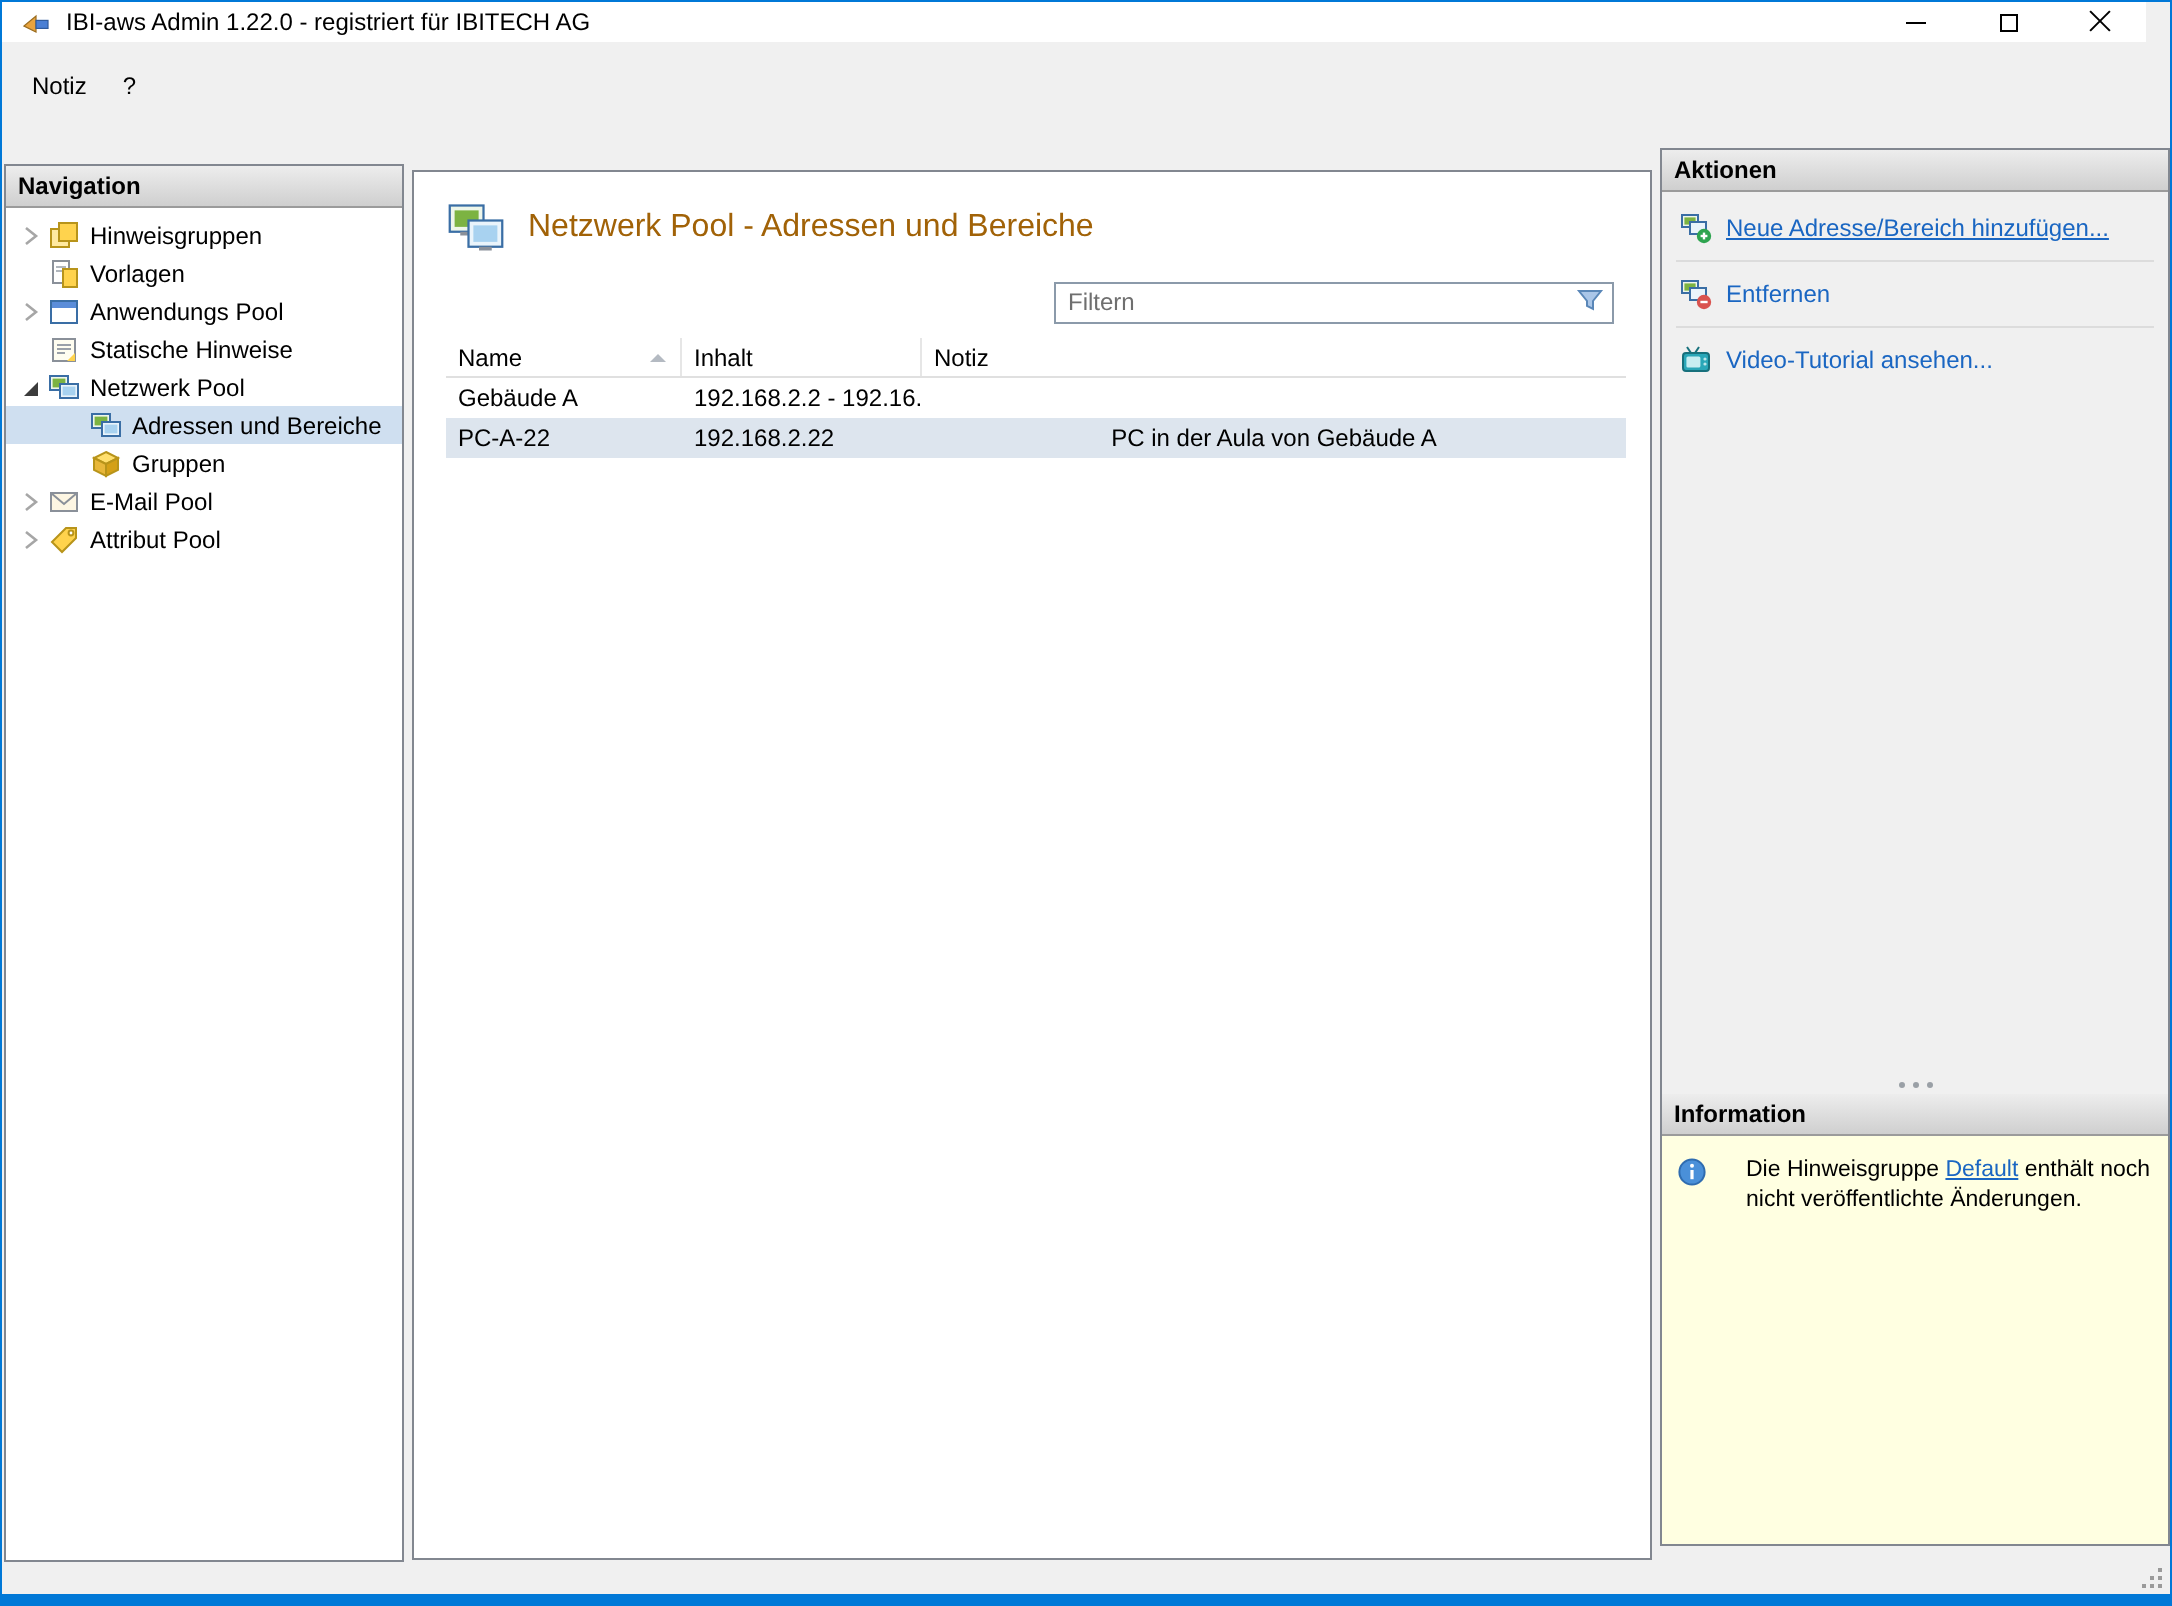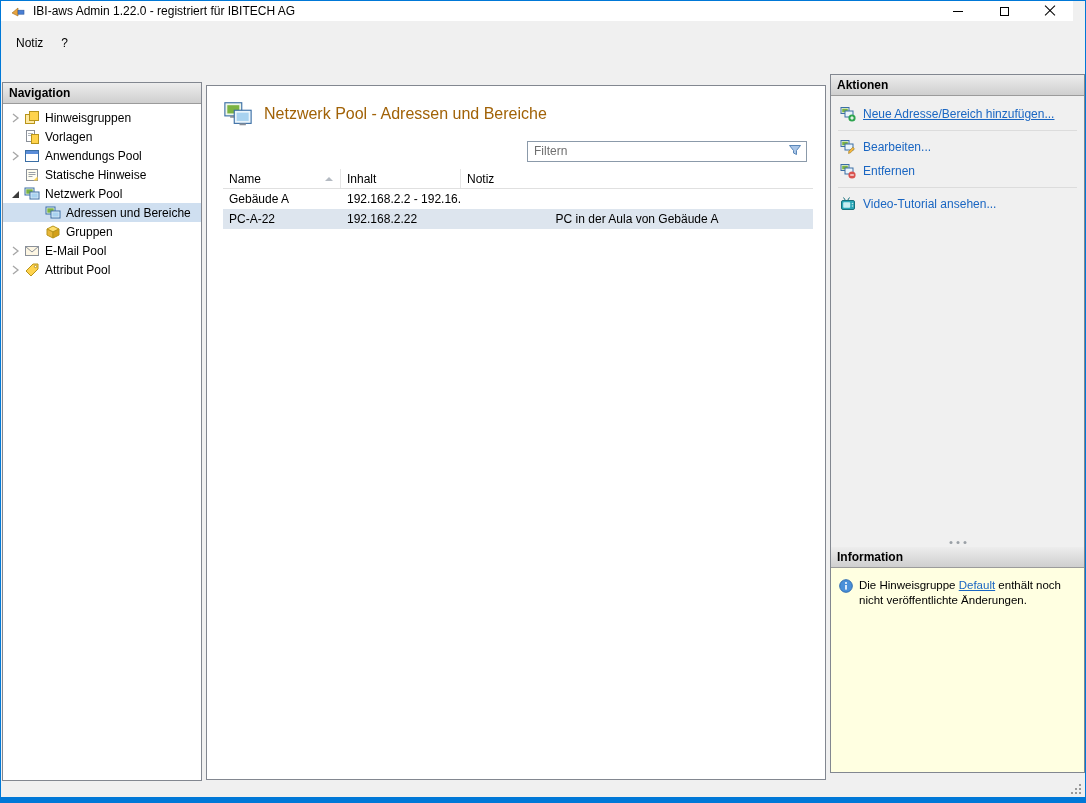--- a/index.html
+++ b/index.html
@@ -61,21 +61,21 @@
   .cell { padding:0 6px; white-space:nowrap; overflow:hidden; }
   
   .right-panel { position:absolute; left:829px; top:73px; width:255px; height:699px; border:1px solid #828790; background:#f0f0f0; display:flex; flex-direction:column; }
   .actions-body { flex:1; position:relative; padding-top:6px; }
   .action-item { display:flex; align-items:center; gap:7px; padding:4px 9px; color:#1a66c2; cursor:default; }
   .action-item .ic16 { width:16px; height:16px; flex:none; }
   .action-label.u { text-decoration:underline; }
   .sep { height:1px; background:#dcdcdc; margin:4px 7px; }
   .grip-dots { position:absolute; bottom:3px; left:50%; transform:translateX(-50%); display:flex; gap:4px; }
   .grip-dots i { width:3px; height:3px; border-radius:50%; background:#9aa0a6; }
-  .info-content { height:204px; background:#ffffe1; padding:10px 8px 0 8px; display:flex; gap:6px; flex:none; }
+  .info-content { height:204px; background:#ffffe1; padding:10px 8px 0 8px; display:flex; gap:20px; flex:none; }
   .ic14 { width:14px; height:14px; flex:none; margin-top:1px; }
   .info-text { font-size:11.5px; line-height:15px; width:218px; }
   .default-link { color:#1a66c2; text-decoration:underline; }
   
   .bottom-bar { position:absolute; left:0; right:0; bottom:5px; height:15px; background:#f0f0f0; }
   .resize-grip { position:absolute; right:3px; bottom:2px; width:11px; height:11px; }
   .resize-grip span { position:absolute; width:2px; height:2px; background:#9a9a9a; }
   .g1{left:8px;top:0} .g2{left:4px;top:4px} .g3{left:8px;top:4px} .g4{left:0;top:8px} .g5{left:4px;top:8px} .g6{left:8px;top:8px}
   .blue-strip { position:absolute; left:0; right:0; bottom:0; height:5px; background:#0078d7; }
 </style>
@@ -333,31 +333,20 @@
             <rect x="5" y="5" width="8" height="6" fill="#eaf4fb" stroke="#3a6ea5"></rect>
             <circle cx="12" cy="12" r="3.6" fill="#2ea44f"></circle>
             <rect x="10.3" y="11.4" width="3.4" height="1.2" fill="#fff"></rect>
             <rect x="11.4" y="10.3" width="1.2" height="3.4" fill="#fff"></rect>
           </svg>
       </span>
       <span class="action-label u">Neue Adresse/Bereich hinzufügen...</span>
     </div>
     <div class="sep"></div>
 
-    <div class="action-item">
-      <span class="ic16">
-        <svg width="16" height="16" viewBox="0 0 16 16">
-            <rect x="1" y="1.5" width="8" height="6" fill="#eef6ea" stroke="#3a6ea5"></rect>
-            <rect x="2.2" y="2.7" width="5.6" height="3.6" fill="#7cb342"></rect>
-            <rect x="5" y="5" width="8" height="6" fill="#eaf4fb" stroke="#3a6ea5"></rect>
-            <polygon points="8.5,14.5 10.5,13.8 14.5,9.8 12.8,8.2 8.8,12.2" fill="#f6b73c" stroke="#8a6d1a" stroke-width="0.5"></polygon>
-          </svg>
-      </span>
-      <span class="action-label">Bearbeiten...</span>
-    </div>
 
     <div class="action-item">
       <span class="ic16">
         <svg width="16" height="16" viewBox="0 0 16 16">
             <rect x="1" y="1.5" width="8" height="6" fill="#eef6ea" stroke="#3a6ea5"></rect>
             <rect x="2.2" y="2.7" width="5.6" height="3.6" fill="#7cb342"></rect>
             <rect x="5" y="5" width="8" height="6" fill="#eaf4fb" stroke="#3a6ea5"></rect>
             <circle cx="12" cy="12" r="3.6" fill="#d9534f"></circle>
             <rect x="10.2" y="11.4" width="3.6" height="1.2" fill="#fff"></rect>
           </svg>

